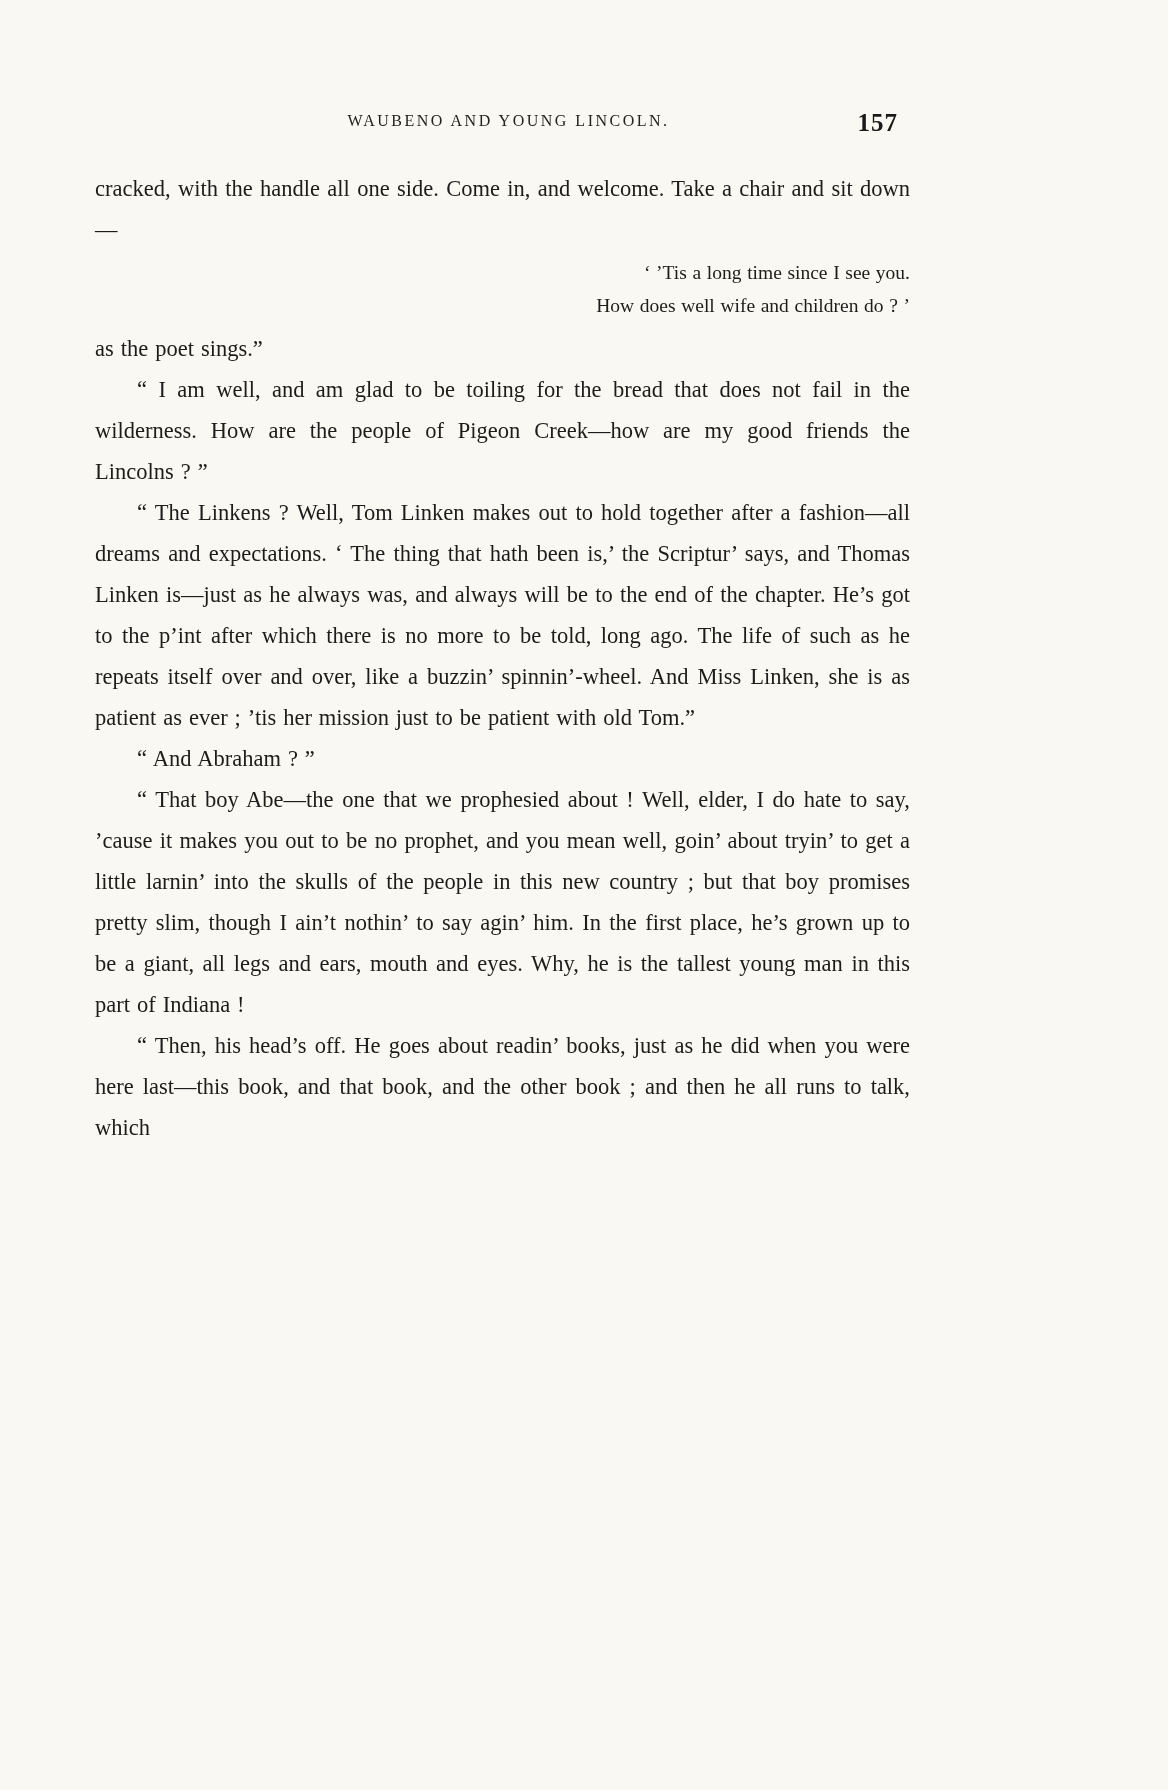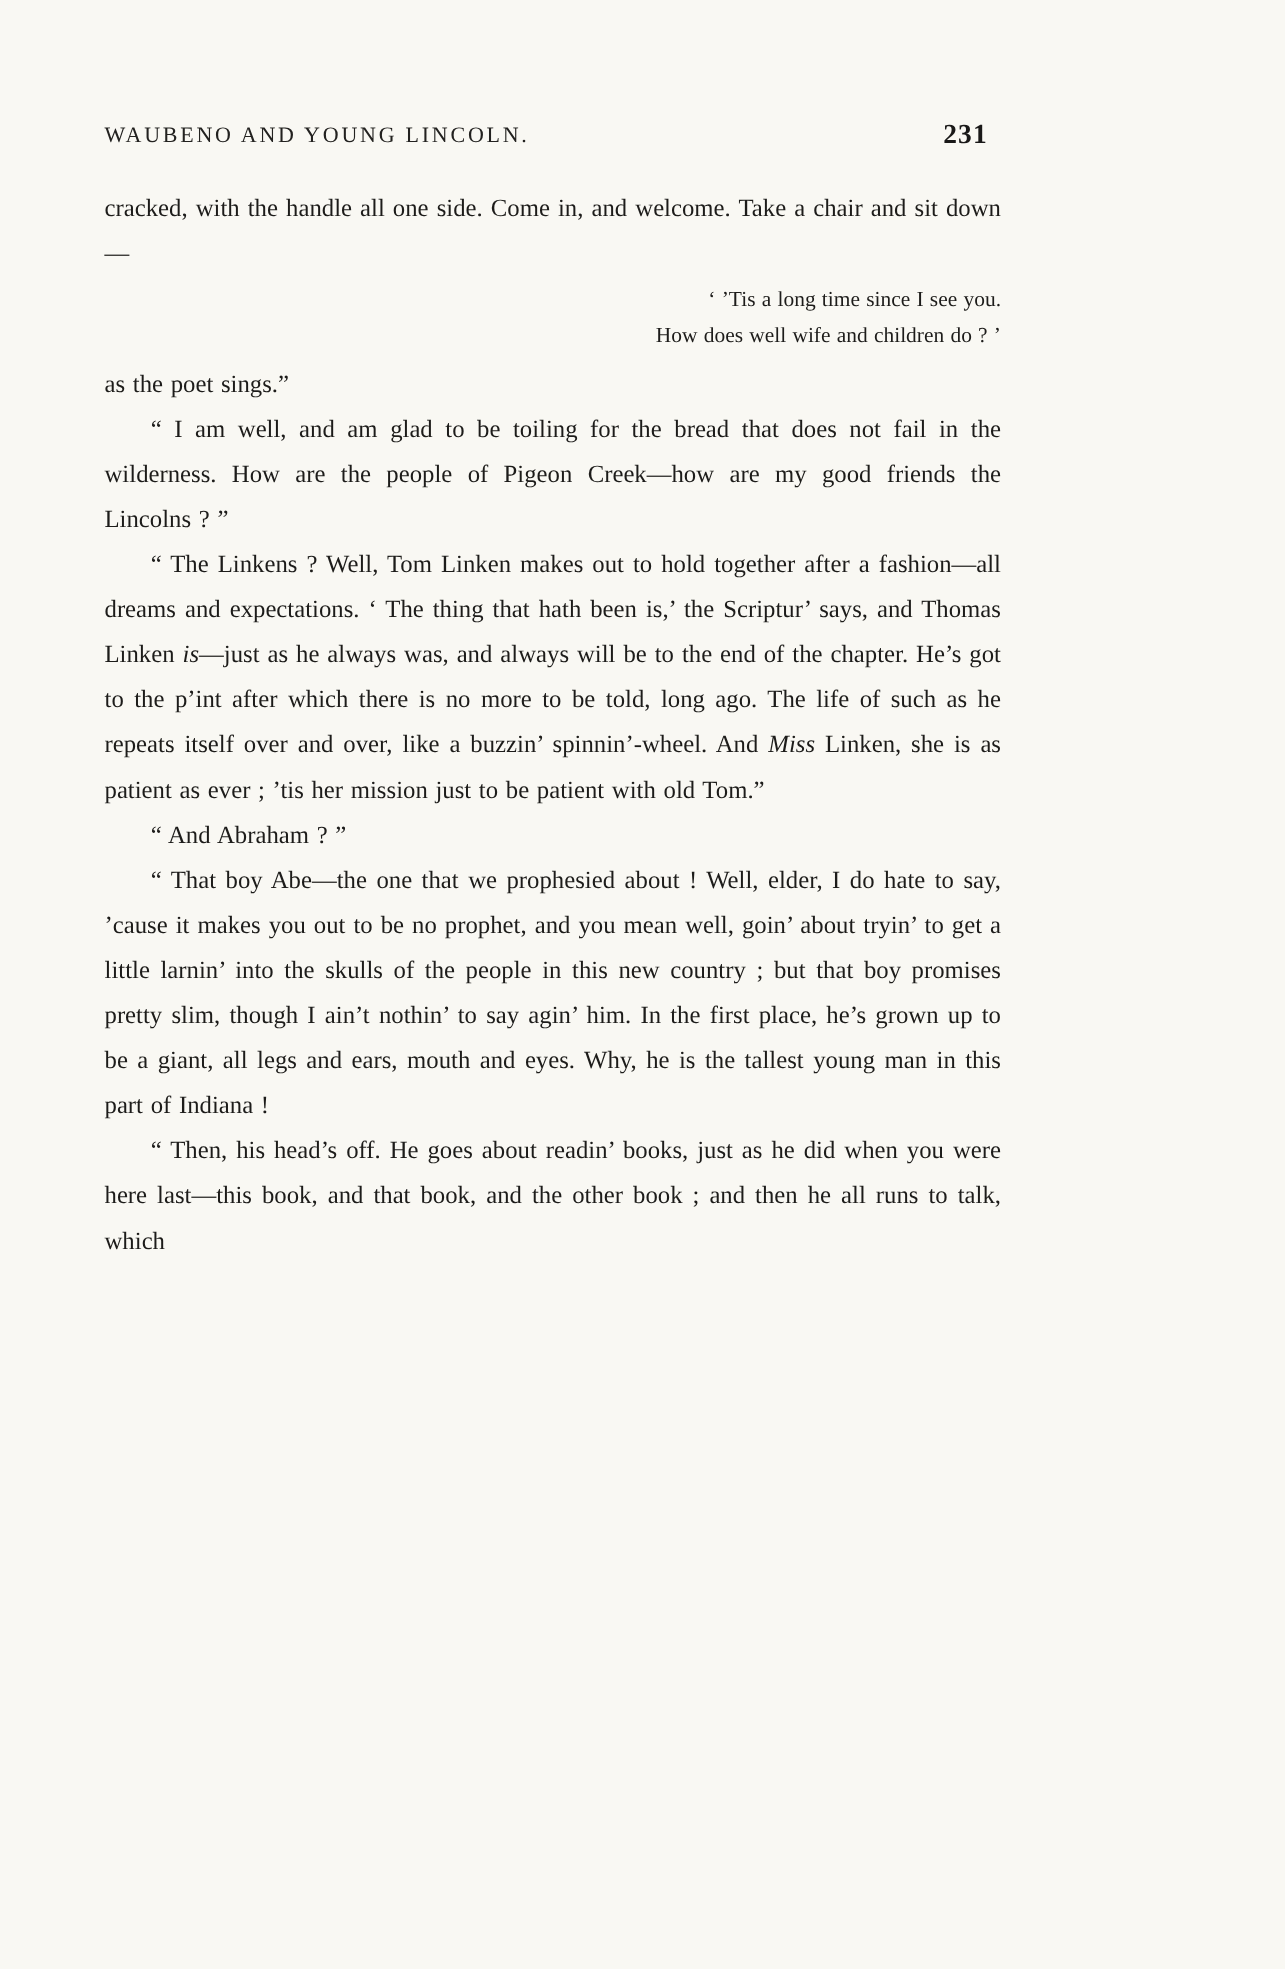--- a/index.html
+++ b/index.html
@@ -19,23 +19,23 @@
     margin-left: 95px;
     width: 815px;
     padding-top: 112px;
   }
   .running-head {
     position: relative;
     height: 34px;
   }
   .running-head .title {
     position: absolute;
-    left: 0; right: 0;
-    text-align: left;
-    font-size: 20px;
+    left: 12px; right: 0;
+    text-align: center;
+    font-size: 16px;
     letter-spacing: 2.5px;
     color: #232220;
   }
   .running-head .folio {
     position: absolute;
     right: 12px;
     top: -3px;
     font-size: 25px;
     font-weight: bold;
     letter-spacing: 1px;
@@ -43,38 +43,38 @@
   }
   .page-body {
     margin-top: 22px;
     font-size: 22.5px;
     line-height: 41px;
     text-align: justify;
     word-spacing: 0.06em;
   }
   .para { text-indent: 0; }
   .para.indent { text-indent: 42px; }
-  .ital { font-style: italic; }
+  .ital { }
   .verse {
     margin: 6px 0 6px 190px;
     font-size: 19.5px;
     line-height: 33px;
     text-align: right;
     text-indent: 0;
     word-spacing: 0.04em;
   }
 </style>
 </head>
 <body>
 
 <div class="page">
   <div class="text-column">
     <div class="running-head">
       <span class="title">WAUBENO AND YOUNG LINCOLN.</span>
-      <span class="folio">231</span>
+      <span class="folio">157</span>
     </div>
     <div class="page-body">
         <p class="para"><span>cracked, with the handle all one side.  Come in, and welcome. Take a chair and sit down—</span></p>
         <div class="verse">
           <div>‘ ’Tis a long time since I see you.</div>
           <div>How does well wife and children do ? ’</div>
         </div>
         <p class="para"><span>as the poet sings.”</span></p>
         <p class="para indent"><span>“ I am well, and am glad to be toiling for the bread that does not fail in the wilderness.  How are the people of Pigeon Creek—how are my good friends the Lincolns ? ”</span></p>
         <p class="para indent"><span>“ The Linkens ?  Well, Tom Linken makes out to hold together after a fashion—all dreams and expectations.  ‘ The thing that hath been is,’ the Scriptur’ says, and Thomas Linken </span><span class="ital">is</span><span>—just as he always was, and always will be to the end of the chapter.  He’s got to the p’int after which there is no more to be told, long ago.  The life of such as he repeats itself over and over, like a buzzin’ spinnin’-wheel.  And </span><span class="ital">Miss</span><span> Linken, she is as patient as ever ; ’tis her mission just to be patient with old Tom.”</span></p>

